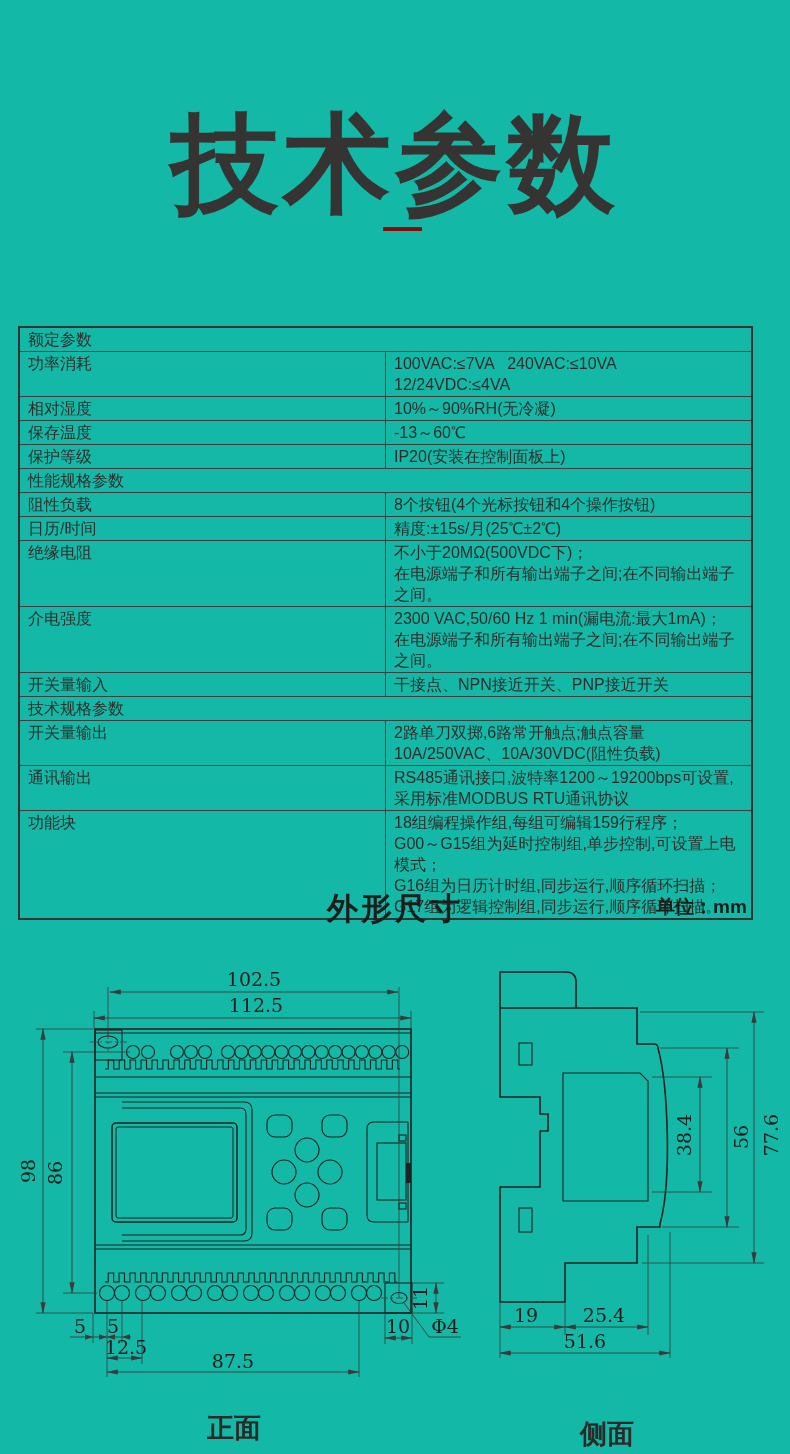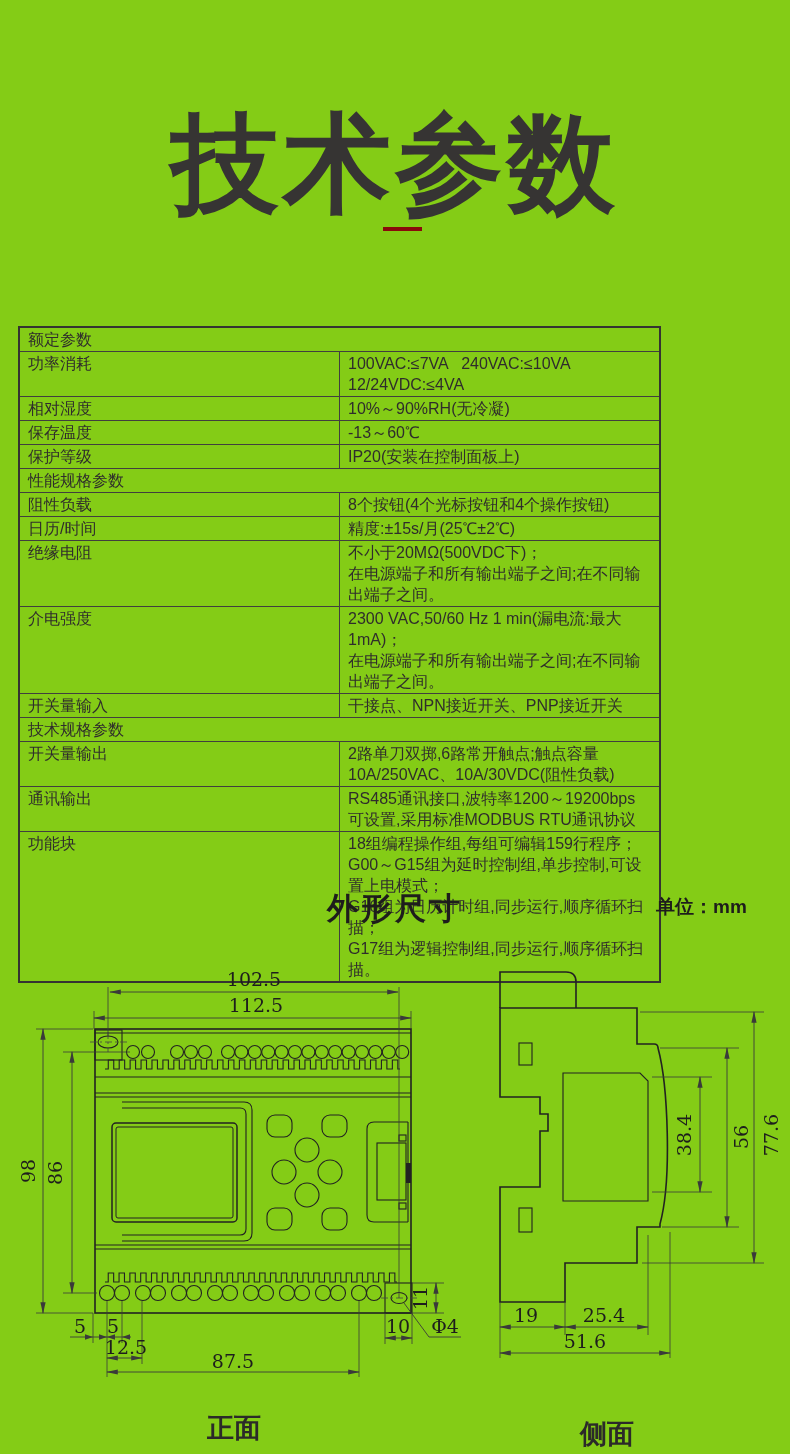--- a/index.html
+++ b/index.html
@@ -1,21 +1,21 @@
 <!DOCTYPE html>
 <html><head>
 <meta charset="utf-8">
 <style>
   html,body{margin:0;padding:0;}
-  .page{position:relative;width:790px;height:1454px;background:#84cc16;overflow:hidden;
+  .page{position:relative;width:790px;height:1454px;background:#14b8a6;overflow:hidden;
         font-family:"Liberation Sans",sans-serif;color:#2f2d2c;}
   .title{position:absolute;top:100px;left:0;width:790px;text-align:center;
          font-size:108px;font-weight:bold;color:#363433;letter-spacing:4px;line-height:1.18;}
   .red-divider{position:absolute;top:227px;left:383px;width:39px;height:4px;background:#8a0a0b;}
-  table.spec{position:absolute;top:326px;left:18px;width:643px;border-collapse:collapse;
+  table.spec{position:absolute;top:326px;left:18px;width:735px;border-collapse:collapse;
              font-size:16px;color:#2f2d2c;table-layout:fixed;}
   table.spec td{border:1.5px solid #413f3e;line-height:21px;padding:1px 8px;vertical-align:top;
                 white-space:pre-wrap;overflow:hidden;}
   table.spec{border:2px solid #353332;}
   td.label{width:125px;padding-left:11px;}
   td.section{padding-left:11px;}
   .dims-heading{position:absolute;top:872px;left:0;width:790px;text-align:center;
                 font-size:31px;font-weight:bold;color:#1e1d1c;letter-spacing:3px;margin-top:16px;}
   .unit-label{position:absolute;top:894px;left:656px;font-size:19px;font-weight:bold;color:#1e1d1c;}
   svg.drawing{position:absolute;top:945px;left:0;}

